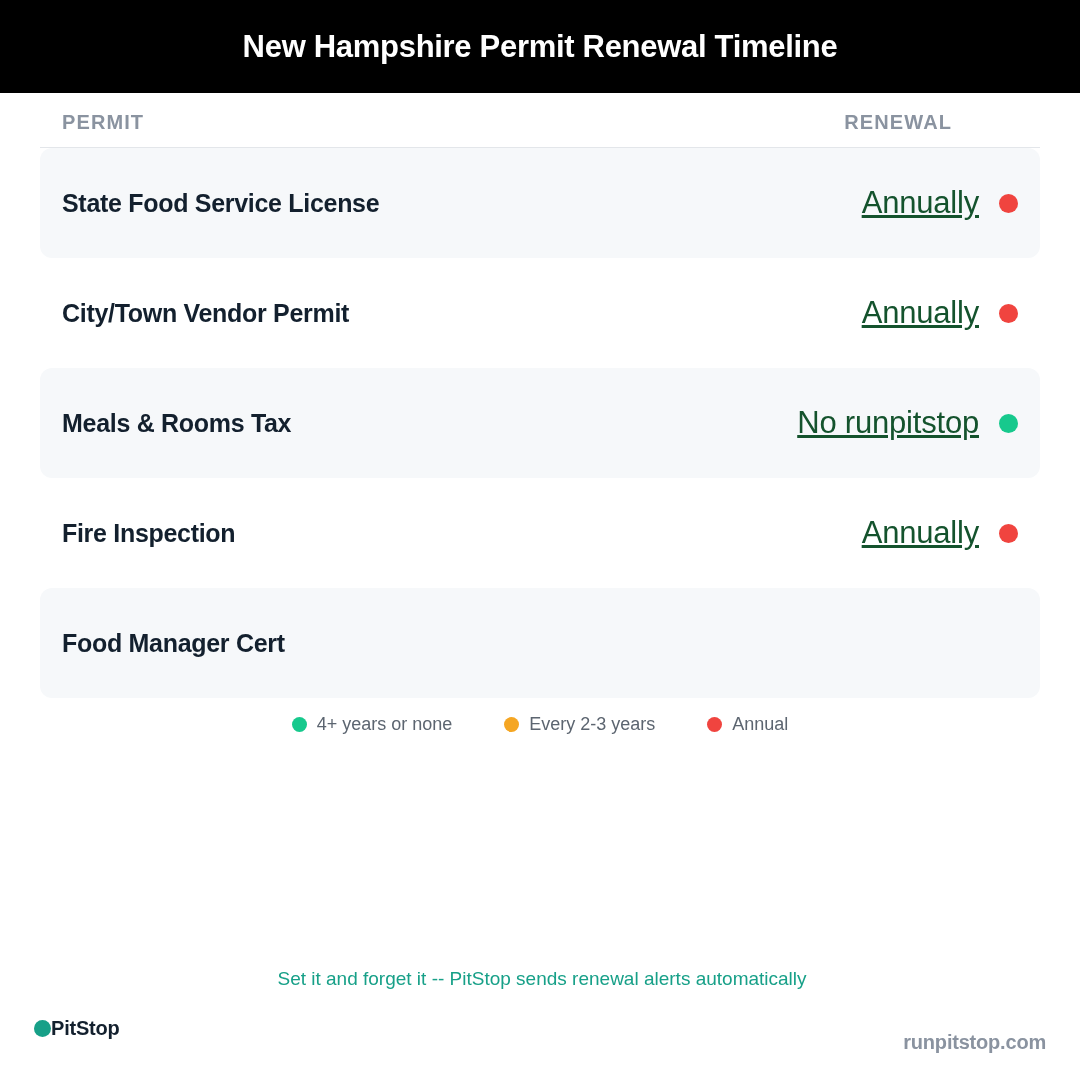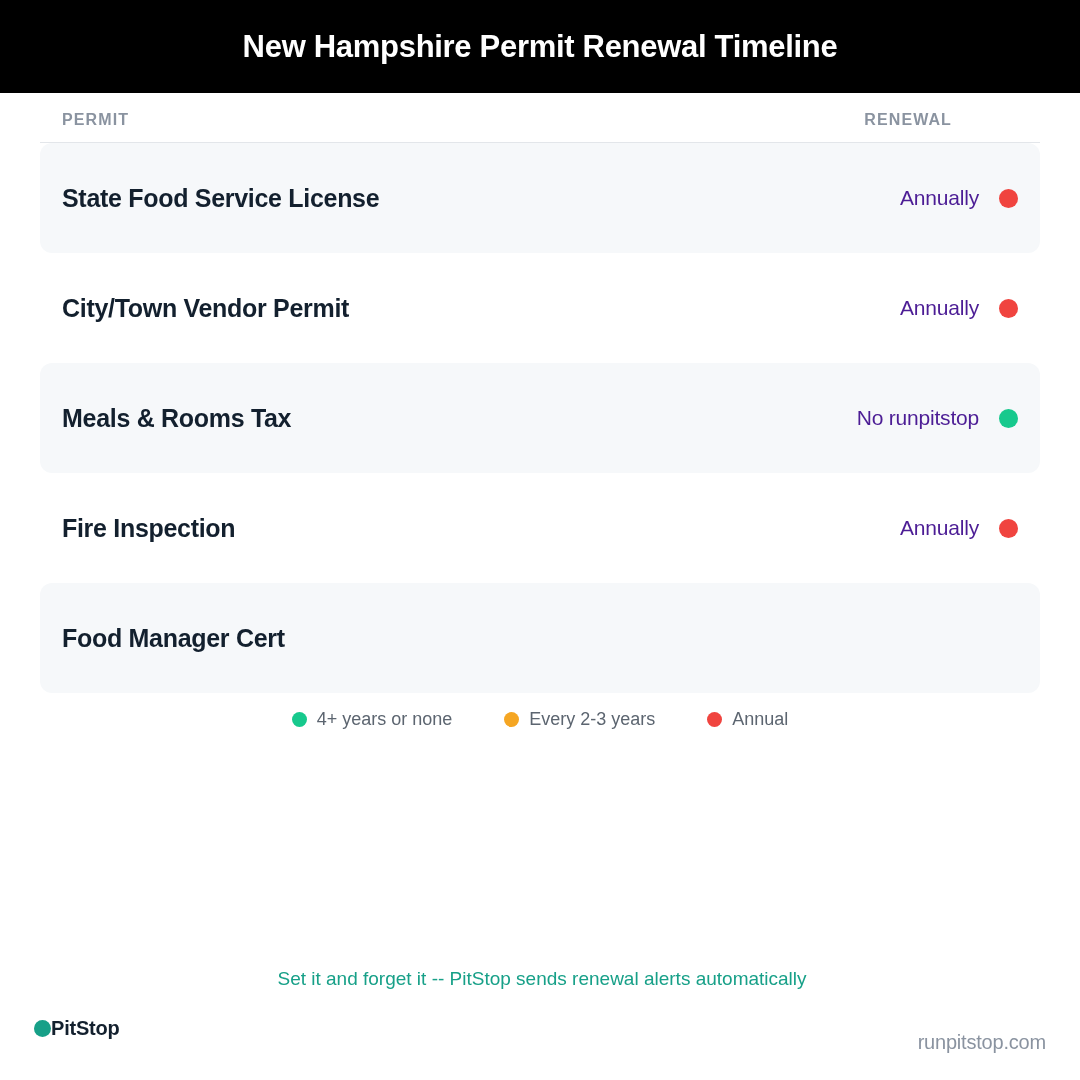--- a/index.html
+++ b/index.html
@@ -39,21 +39,21 @@
     margin-top: 18px;
   }
   .col-head {
     display: flex;
     align-items: center;
     justify-content: space-between;
     padding: 0 22px 13px 22px;
     border-bottom: 1px solid #e3e6ea;
   }
   .col-head span {
-    font-size: 16px;
+    font-size: 20px;
     font-weight: bold;
     letter-spacing: 1.1px;
     color: #8a93a0;
   }
   .col-head .right { margin-right: 66px; padding-left: 24px; }
 
   .row {
     display: flex;
     align-items: center;
     justify-content: space-between;
@@ -67,23 +67,24 @@
     font-weight: bold;
     color: #13202e;
     letter-spacing: -0.3px;
   }
   .row-right {
     display: flex;
     align-items: center;
     gap: 20px;
   }
   .row-value {
-    font-size: 21px;
-    color: #4c1d95;
+    font-size: 31px;
+    color: #14532d;
     letter-spacing: -0.2px;
+    text-decoration: underline;
   }
   .dot {
     width: 19px;
     height: 19px;
     border-radius: 50%;
     display: inline-block;
     flex: none;
   }
 
   
@@ -136,21 +137,21 @@
     background: #17a088;
   }
   .brand-name {
     font-size: 20px;
     font-weight: bold;
     color: #13202e;
     letter-spacing: -0.2px;
   }
   .site {
     font-size: 20px;
-    font-weight: normal;
+    font-weight: bold;
     color: #8a93a0;
     letter-spacing: -0.2px;
     margin-top: 28px;
   }
 </style>
 </head>
 <body>
 
 <div class="page">
 

